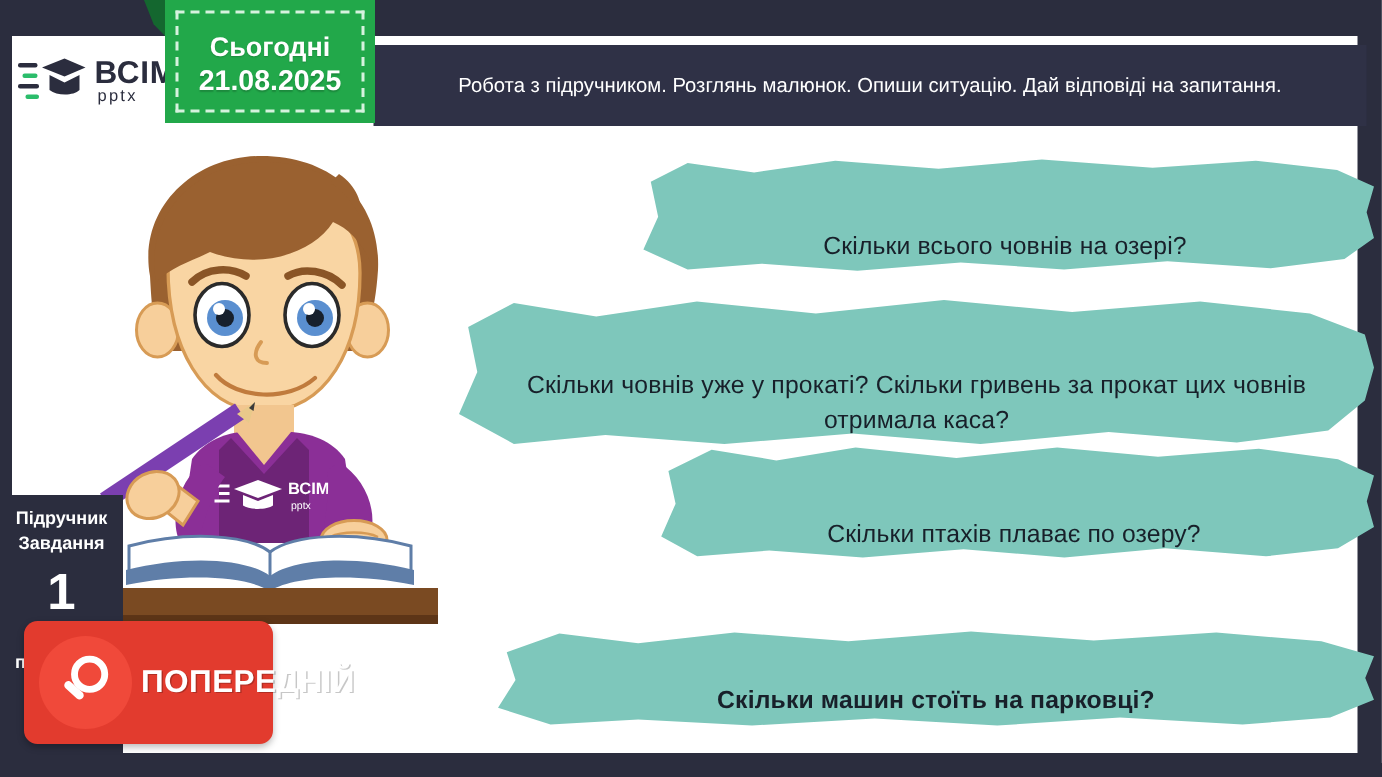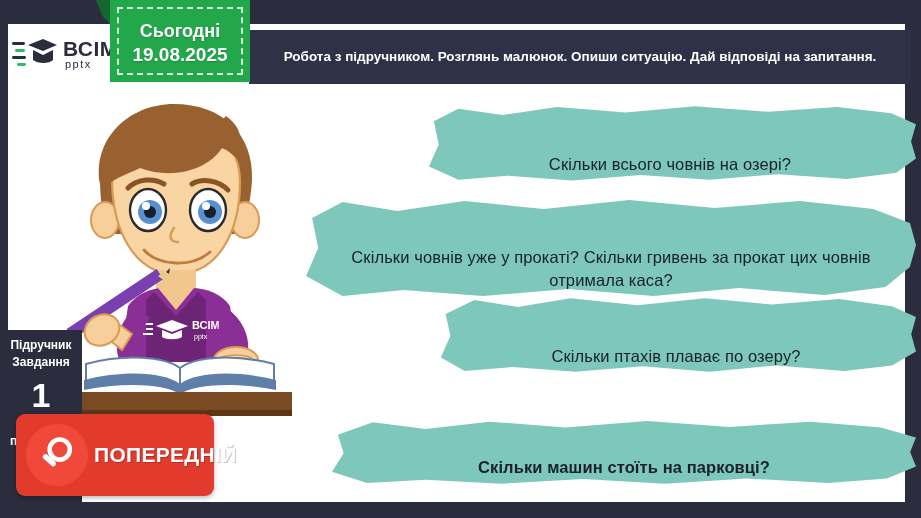--- a/index.html
+++ b/index.html
@@ -116,21 +116,21 @@
     background: #2f3146;
     display: flex;
     align-items: center;
     justify-content: center;
     z-index: 5;
     padding: 0 8px;
   }
   .header-bar .htext {
     color: #ffffff;
     font-size: 13.5px;
-    font-weight: bold;
+    font-weight: normal;
     line-height: 1.45;
     text-align: center;
   }
 
   
   .boy { position: absolute; left: 40px; top: 92px; width: 280px; height: 330px; z-index: 4; }
 
   
   .bubble {
     position: absolute;
@@ -217,21 +217,21 @@
     margin-top: 22px;
     align-self: flex-start;
     padding-left: 10px;
   }
 
   
   .preview-badge {
     position: absolute;
     left: 16px;
     top: 414px;
-    width: 198px;
+    width: 166px;
     height: 82px;
     background: #e23b2e;
     border-radius: 9px;
     z-index: 12;
     display: flex;
     align-items: center;
     gap: 6px;
     padding-left: 10px;
     box-shadow: 0 2px 5px rgba(0,0,0,.28);
   }
@@ -360,21 +360,21 @@
     </div>
     <div class="logo-text">
       <div class="logo-title">ВСІМ</div>
       <div class="logo-sub">pptx</div>
     </div>
   </div>
 
   <div class="today-fold"></div>
   <div class="today-badge">
     <div class="t1">Сьогодні</div>
-    <div class="t2">19.08.2025</div>
+    <div class="t2">21.08.2025</div>
   </div>
 
   <div class="left-panel">
     <div class="lp-line">Підручник</div>
     <div class="lp-line">Завдання</div>
     <div class="lp-num">1</div>
     <div class="lp-tail">п</div>
   </div>
 
   <div class="preview-badge">

